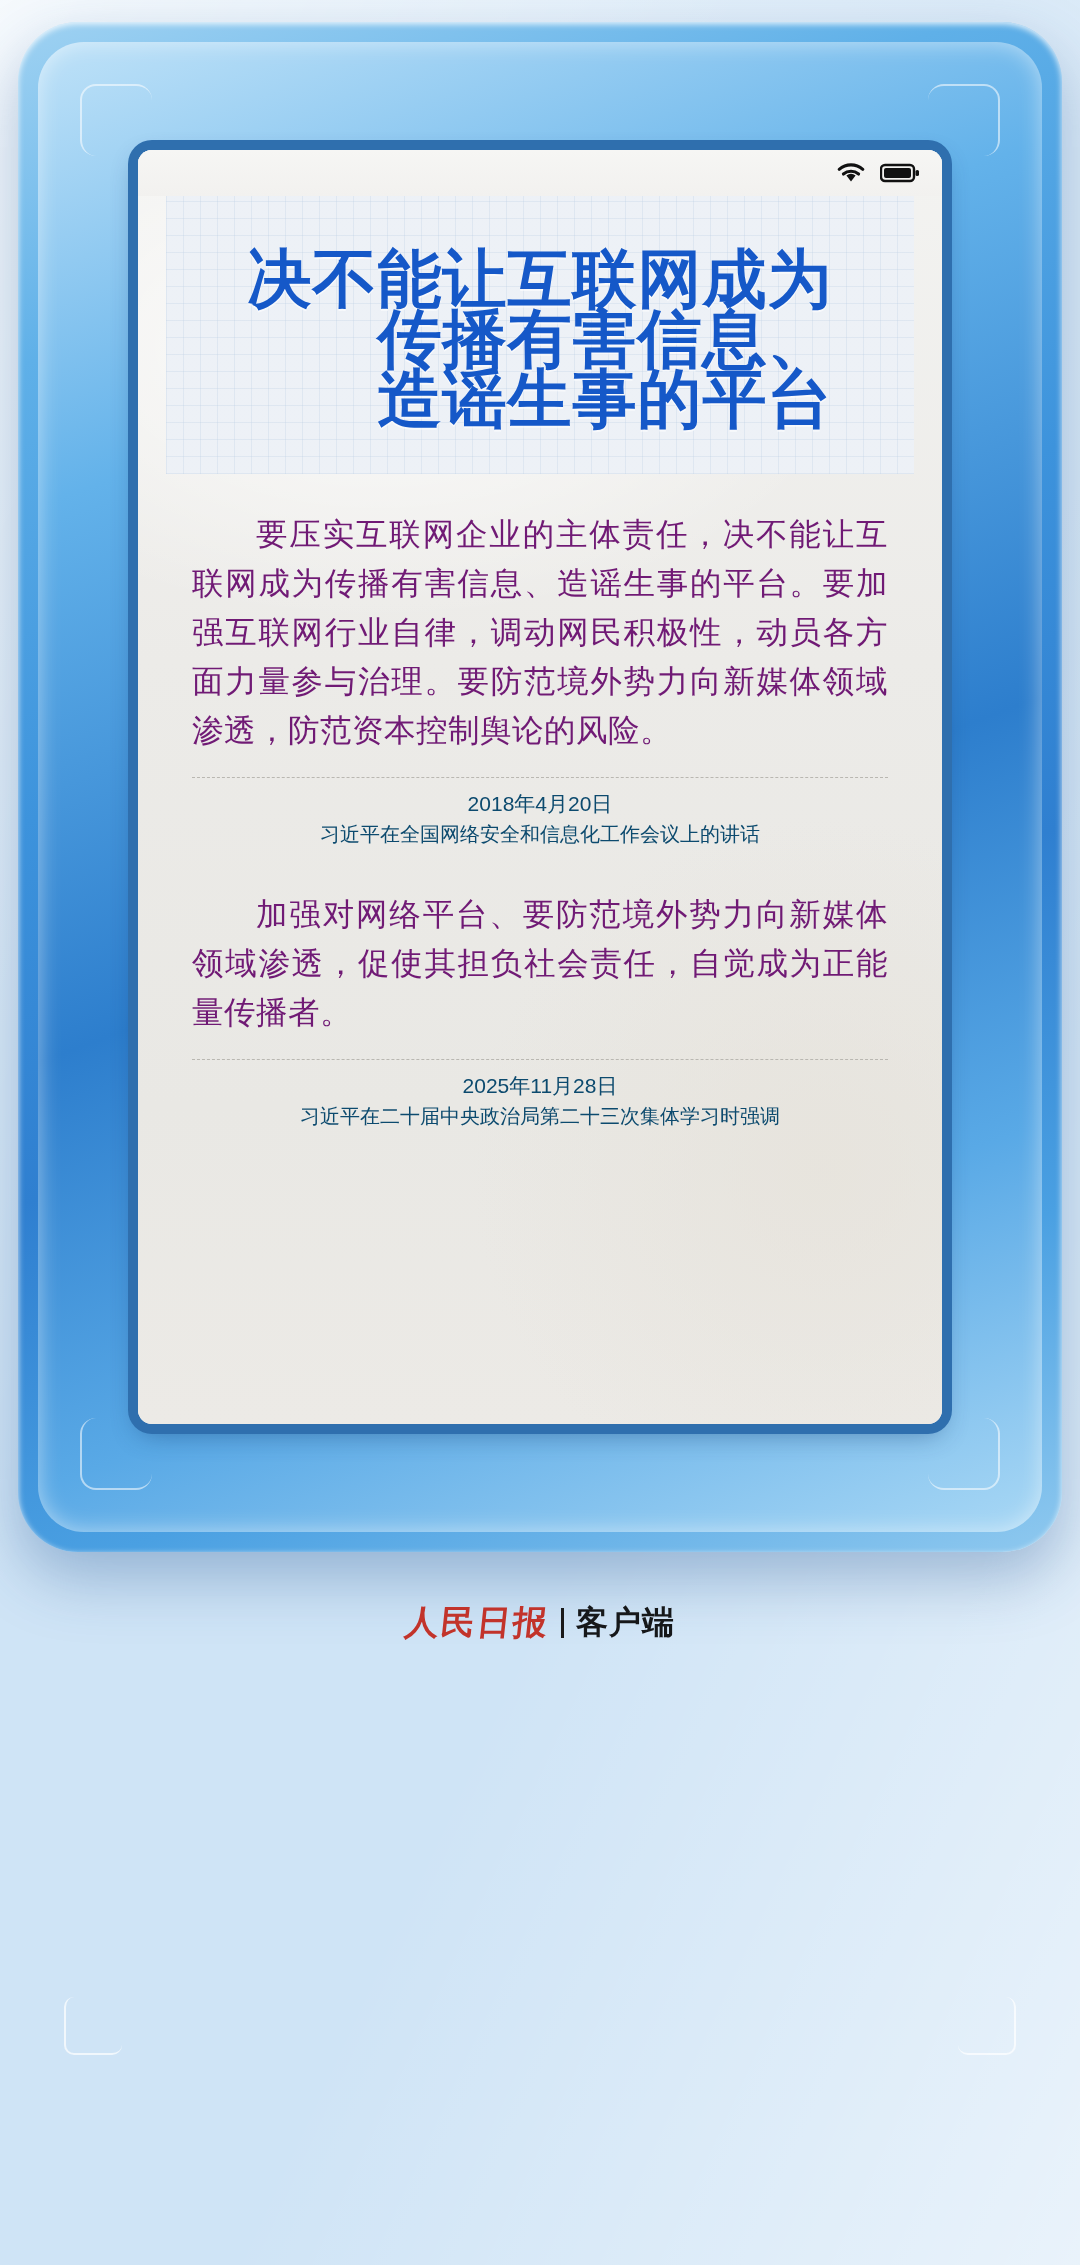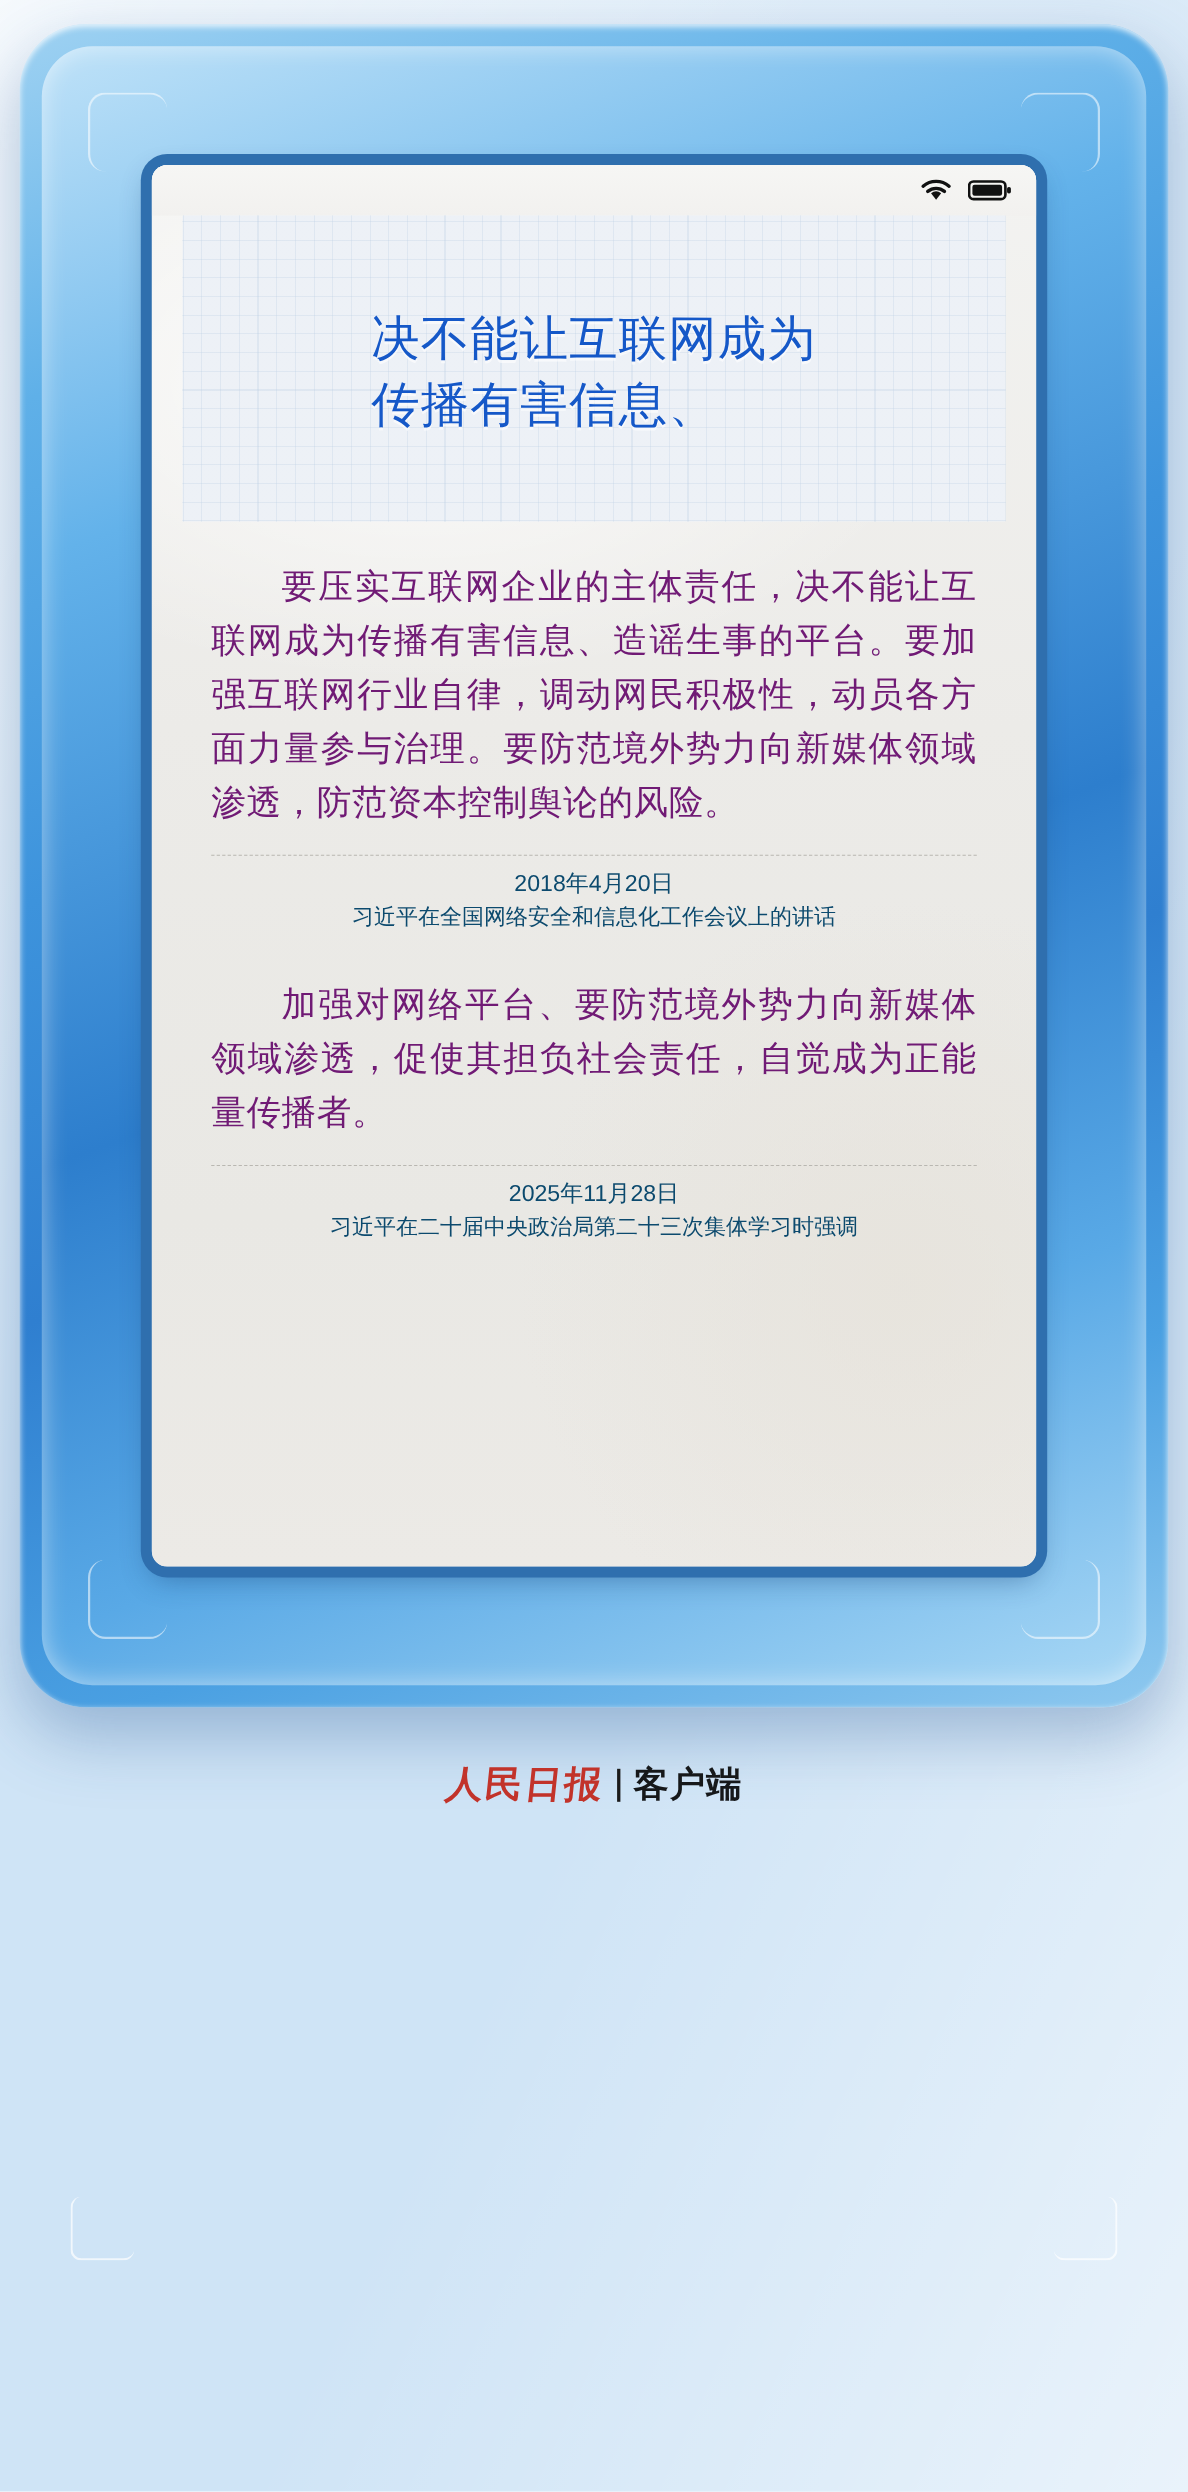--- a/index.html
+++ b/index.html
@@ -127,25 +127,25 @@
     display: flex;
     flex-direction: column;
     align-items: center;
     justify-content: center;
     box-sizing: border-box;
     padding-top: 8px;
   }
   .headline {
     color: #1558c8;
     font-family: "Liberation Sans", sans-serif;
-    font-weight: normal;
-    font-size: 44px;
+    font-weight: bold;
+    font-size: 64px;
     line-height: 60px;
     letter-spacing: 1px;
-    text-align: left;
+    text-align: right;
     text-shadow: 0 2px 0 rgba(255,255,255,0.6);
   }
   .headline div { white-space: nowrap; }
 
   
   .content {
     position: absolute;
     top: 324px;
     left: 0; right: 0; bottom: 0;
     padding: 0 54px;
@@ -261,20 +261,21 @@
             <rect x="4" y="6" width="27" height="10" rx="2" ry="2" fill="#111"></rect>
             <rect x="35.5" y="8" width="3.5" height="6" rx="1.6" fill="#111"></rect>
           </svg>
         </span>
       </div>
 
       <div class="header-block">
         <div class="headline">
           <div>决不能让互联网成为</div>
           <div>传播有害信息、</div>
+          <div>造谣生事的平台</div>
         </div>
       </div>
 
       <div class="content">
 
         <div class="quote-block">
           <div class="quote-text">要压实互联网企业的主体责任，决不能让互联网成为传播有害信息、造谣生事的平台。要加强互联网行业自律，调动网民积极性，动员各方面力量参与治理。要防范境外势力向新媒体领域渗透，防范资本控制舆论的风险。</div>
           <div class="divider"></div>
           <div class="attrib">
             <div class="date">2018年4月20日</div>

